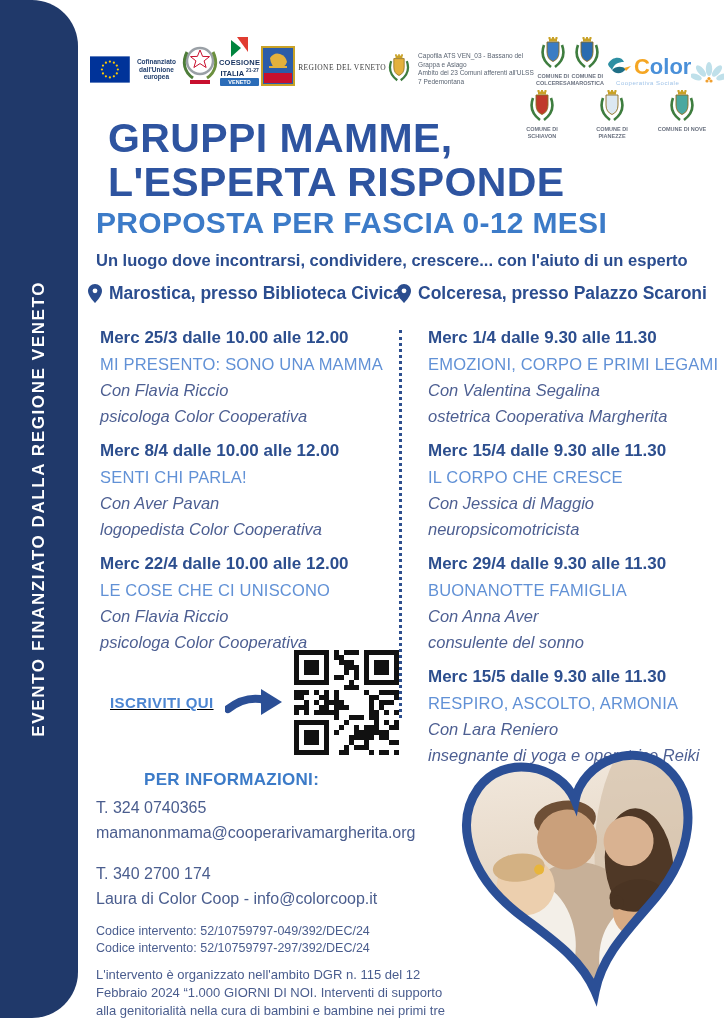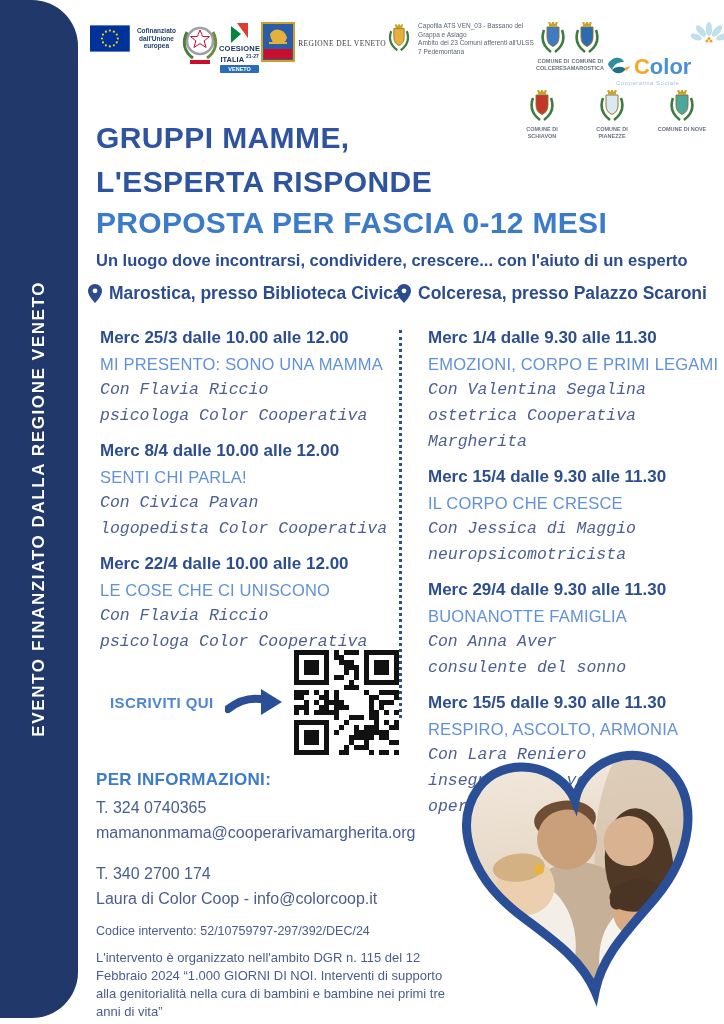--- a/index.html
+++ b/index.html
@@ -6,21 +6,21 @@
   .page{position:relative;width:724px;height:1024px;background:#ffffff;overflow:hidden;
         font-family:"Liberation Sans",sans-serif;margin:0 auto;}
 
   
   .sidebar{position:absolute;left:0;top:0;width:78px;height:1018px;background:#20396a;
            border-radius:0 46px 46px 0;display:flex;align-items:center;justify-content:center;}
   .sidebar-text{writing-mode:vertical-rl;transform:rotate(180deg);color:#ffffff;font-weight:700;
                 font-size:17px;letter-spacing:1.6px;white-space:nowrap;}
 
   
-  .logos-row1{position:absolute;left:90px;top:22px;width:624px;display:flex;align-items:flex-start;
+  .logos-row1{position:absolute;left:90px;top:22px;width:624px;display:flex;align-items:flex-end;
               justify-content:space-between;gap:0;}
   .logos-row2{position:absolute;right:14px;top:90px;display:flex;gap:14px;}
   .logo-item{display:flex;flex-direction:row;align-items:center;gap:2px;}
   .logo-caption{font-size:6.5px;line-height:7.5px;color:#23406e;font-weight:700;text-align:center;}
   .crest{display:flex;flex-direction:column;align-items:center;width:56px;}
   .crest-caption{font-size:5.5px;line-height:6.5px;color:#6b7280;font-weight:700;text-align:center;margin-top:2px;}
   .capofila{display:flex;align-items:center;gap:6px;}
   .capofila-text{font-size:6.5px;line-height:8.5px;color:#5a6472;width:118px;text-align:left;}
   .coesione{display:flex;flex-direction:column;align-items:center;}
   .coesione-txt1{font-size:7.5px;font-weight:800;color:#15315e;letter-spacing:.2px;}
@@ -33,49 +33,49 @@
   .color-logo{display:flex;flex-direction:column;align-items:center;margin-top:32px;}
   .color-logo-row{display:flex;align-items:center;gap:2px;}
   .color-name{font-size:22px;font-weight:700;color:#4a90d9;line-height:22px;}
   .color-name .c{color:#f5a623;}
   .color-sub{font-size:6px;color:#9fc3e8;letter-spacing:.5px;}
   .margherita-logo{display:flex;align-items:center;line-height:8px;}
   .margherita-top{font-size:6px;color:#f0a030;letter-spacing:1.5px;}
   .margherita-bottom{font-size:12px;color:#8fc3d9;font-weight:700;}
 
   
-  .title{position:absolute;left:96px;top:116px;font-size:30px;line-height:44px;font-weight:800;
+  .title{position:absolute;left:108px;top:116px;font-size:41px;line-height:44px;font-weight:800;
          color:#2e54a0;letter-spacing:.4px;}
   .subtitle{position:absolute;left:96px;top:206px;font-size:30px;font-weight:700;color:#3c7bc8;
             letter-spacing:.3px;}
   .tagline{position:absolute;left:96px;top:251px;font-size:16.5px;font-weight:700;color:#2b4d8f;}
 
   
   .location{position:absolute;top:283px;display:flex;align-items:center;gap:7px;
             font-size:17.5px;font-weight:700;color:#2b4d8f;}
   .loc-1{left:88px;} .loc-2{left:397px;}
 
   
   .col{position:absolute;top:325px;}
   .col-left{left:100px;width:292px;}
   .col-right{left:416px;width:302px;margin-left:12px;}
   .divider{position:absolute;left:399px;top:330px;height:388px;border-left:3px dotted #2c4e8e;}
   .event{margin-bottom:9px;}
   .event .date{font-size:17px;line-height:26px;font-weight:700;color:#2c4e8e;}
   .event .topic{font-size:16.5px;line-height:26px;color:#6191d6;letter-spacing:.2px;}
-  .event .speaker,.event .role{font-size:16.5px;line-height:26px;font-style:italic;color:#4d5f92;font-family:Liberation Mono, monospace;}
-
-  
-  .signup{position:absolute;left:110px;top:646px;height:112px;display:flex;align-items:center;gap:11px;}
+  .event .speaker,.event .role{font-size:16.5px;line-height:26px;font-style:italic;color:#4d5f92;}
+
+  
+  .signup{position:absolute;left:110px;top:646px;height:112px;display:flex;align-items:center;gap:11px;text-decoration:underline;}
   .signup-label{font-size:15px;font-weight:800;color:#4d86d2;letter-spacing:.4px;white-space:nowrap;}
   .qr-box{width:105px;height:105px;background:#fff;}
 
   
   .info{position:absolute;left:96px;top:770px;width:364px;}
-  .info-heading{font-size:17px;font-weight:800;color:#3c7bc8;letter-spacing:.3px;margin-bottom:5px;}
+  .info-heading{font-size:17px;font-weight:800;color:#3c7bc8;letter-spacing:.3px;margin-bottom:5px;margin-left:48px;}
   .info-line{font-size:16px;line-height:25px;color:#4a5d8e;}
   .info-gap{height:16px;}
   .info-code{font-size:12.5px;line-height:17px;color:#4a5d8e;}
   .codes{margin-top:12px;}
   .legal{margin-top:9px;font-size:13px;line-height:18px;color:#4a5d8e;width:360px;}
 
   
   .heart{position:absolute;right:-24px;bottom:-12px;width:330px;height:318px;}
 </style>
 </head>
@@ -255,21 +255,21 @@
   <div class="col col-left">
     <div class="event">
       <div class="date">Merc 25/3 dalle 10.00 alle 12.00</div>
       <div class="topic">MI PRESENTO: SONO UNA MAMMA</div>
       <div class="speaker">Con Flavia Riccio</div>
       <div class="role">psicologa Color Cooperativa</div>
     </div>
     <div class="event">
       <div class="date">Merc 8/4 dalle 10.00 alle 12.00</div>
       <div class="topic">SENTI CHI PARLA!</div>
-      <div class="speaker">Con Civica Pavan</div>
+      <div class="speaker">Con Aver Pavan</div>
       <div class="role">logopedista Color Cooperativa</div>
     </div>
     <div class="event">
       <div class="date">Merc 22/4 dalle 10.00 alle 12.00</div>
       <div class="topic">LE COSE CHE CI UNISCONO</div>
       <div class="speaker">Con Flavia Riccio</div>
       <div class="role">psicologa Color Cooperativa</div>
     </div>
   </div>
 
@@ -446,20 +446,21 @@
   </div>
 
   <section class="info">
     <div class="info-heading">PER INFORMAZIONI:</div>
     <div class="info-line">T. 324 0740365</div>
     <div class="info-line">mamanonmama@cooperarivamargherita.org</div>
     <div class="info-gap"></div>
     <div class="info-line">T. 340 2700 174</div>
     <div class="info-line">Laura di Color Coop - info@colorcoop.it</div>
     <div class="codes">
+      <div class="info-code">Codice intervento: 52/10759797-049/392/DEC/24</div>
       <div class="info-code">Codice intervento: 52/10759797-297/392/DEC/24</div>
     </div>
     <div class="legal">L'intervento è organizzato nell'ambito DGR n. 115 del 12 Febbraio 2024 “1.000 GIORNI DI NOI. Interventi di supporto alla genitorialità nella cura di bambini e bambine nei primi tre anni di vita”</div>
   </section>
 
   <div class="heart">
     <svg width="330" height="318" viewBox="0 0 330 318">
       <defs>
         <clipPath id="heartClip">
           <path d="M165 82 C154 44 98 28 70 60 C40 94 55 148 95 187 C124 215 154 238 165 274 C176 238 206 215 235 187 C275 148 290 94 260 60 C232 28 176 44 165 82 Z"></path>

